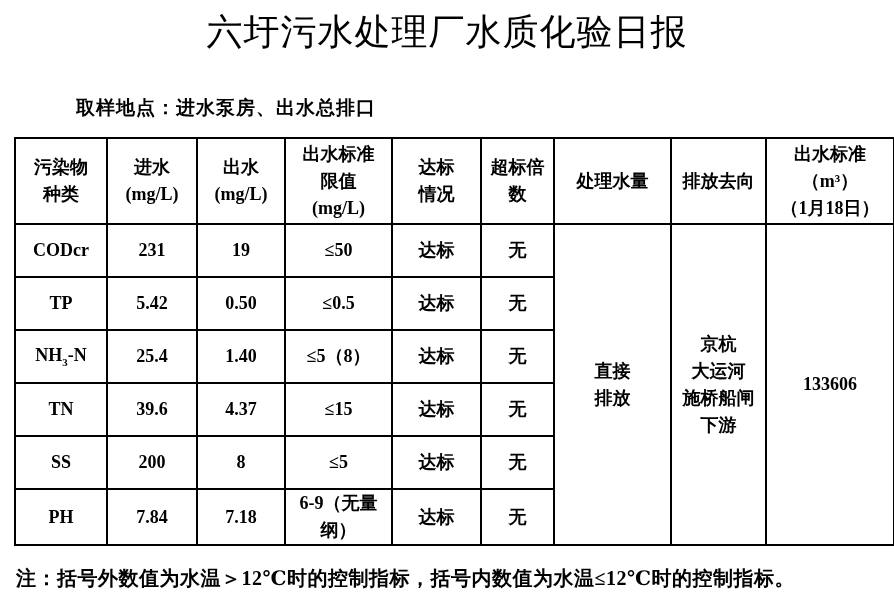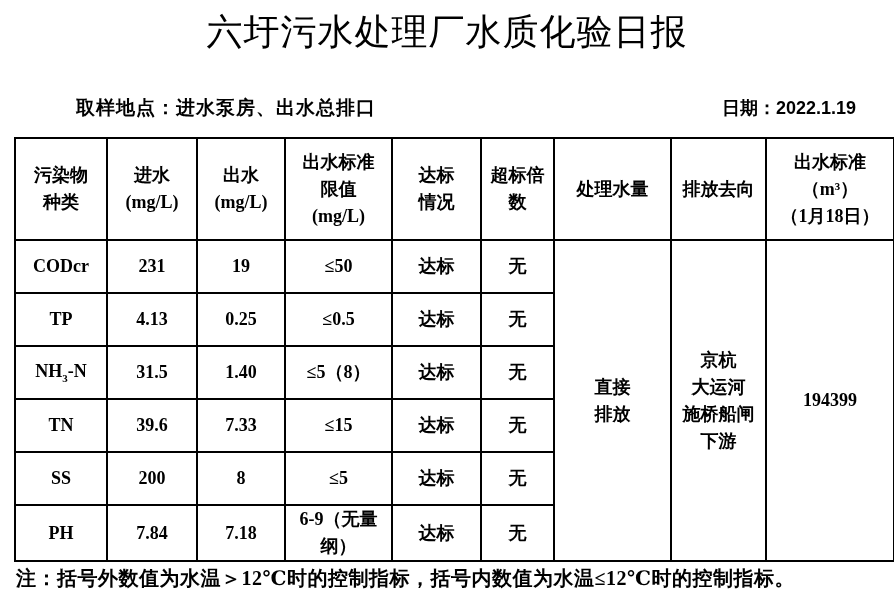--- a/index.html
+++ b/index.html
@@ -46,21 +46,21 @@
     border: 2px solid #000;
     text-align: center;
     vertical-align: middle;
     font-weight: bold;
     font-size: 18px;
     white-space: pre-line;
     line-height: 1.5;
     padding: 0;
     overflow: hidden;
   }
-  tr.header-row { height: 102px; }
+  tr.header-row { height: 86px; }
   tr.data-row { height: 53px; margin-left: 8px; }
   td.exceedance-cell { padding-bottom: 12px; }
   td.fs-small { font-size: 15px; }
   sub.chem-sub { font-size: 11px; font-weight: bold; }
   td.discharge-method-cell { line-height: 2.35; }
   td.discharge-destination-cell { line-height: 2.5; padding-bottom: 70px; }
   td.treated-volume-cell {
     font-weight: normal;
     font-size: 33px;
     white-space: nowrap;
@@ -73,21 +73,20 @@
     letter-spacing: 0.5px;
   }
 </style>
 </head>
 <body>
 
 <div class="page-title">六圩污水处理厂水质化验日报</div>
 
 <div class="meta-row">
   <div class="sampling-location">取样地点：进水泵房、出水总排口</div>
-  <div class="report-date">日期：2022.1.19</div>
 </div>
 
 <table class="report">
   <colgroup>
     <col style="width:92px">
       <col style="width:90px">
       <col style="width:88px">
     <col style="width:107px">
       <col style="width:89px">
       <col style="width:73px">
@@ -122,42 +121,42 @@
     <td>19</td>
     <td>≤50</td>
     <td>达标</td>
     <td class="exceedance-cell">无</td>
     <td class="discharge-method-cell" rowspan="6">直接
 排放</td>
     <td class="discharge-destination-cell" rowspan="6">京杭
 大运河
 施桥船闸
 下游</td>
-    <td class="treated-volume-cell" rowspan="6">194399</td>
+    <td class="treated-volume-cell" rowspan="6">133606</td>
   </tr>
   <tr class="data-row">
     <td>TP</td>
-    <td>4.13</td>
-    <td>0.25</td>
+    <td>5.42</td>
+    <td>0.50</td>
     <td>≤0.5</td>
     <td>达标</td>
     <td class="exceedance-cell">无</td>
   </tr>
   <tr class="data-row">
     <td><span>NH</span><sub class="chem-sub">3</sub><span>-N</span></td>
-    <td>31.5</td>
+    <td>25.4</td>
     <td>1.40</td>
     <td>≤5（8）</td>
     <td>达标</td>
     <td class="exceedance-cell">无</td>
   </tr>
   <tr class="data-row">
     <td>TN</td>
     <td>39.6</td>
-    <td>7.33</td>
+    <td>4.37</td>
     <td>≤15</td>
     <td>达标</td>
     <td class="exceedance-cell">无</td>
   </tr>
   <tr class="data-row">
     <td>SS</td>
     <td>200</td>
     <td>8</td>
     <td>≤5</td>
     <td>达标</td>

